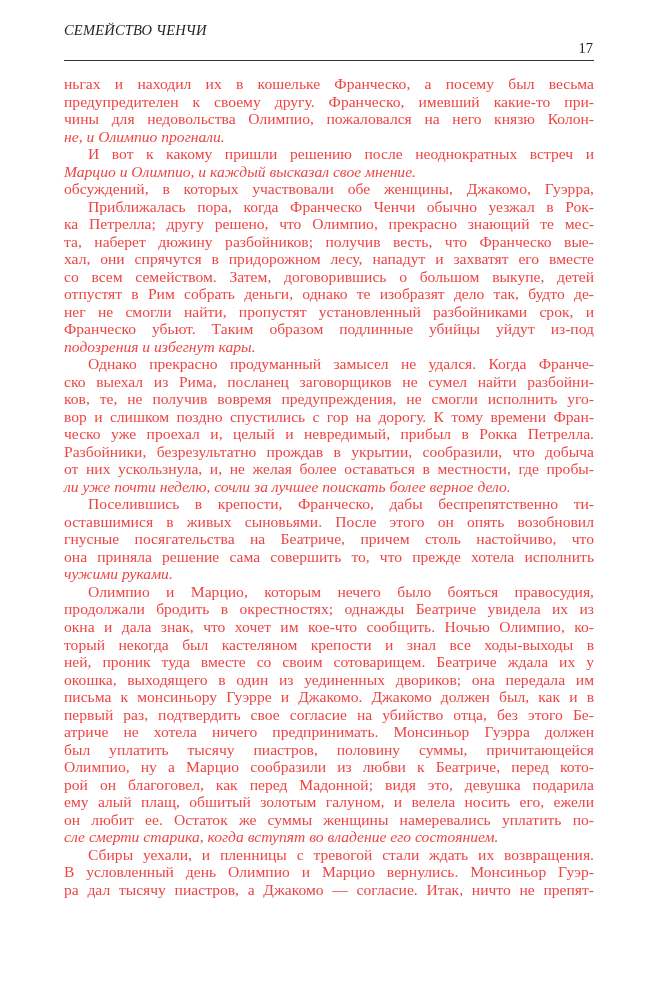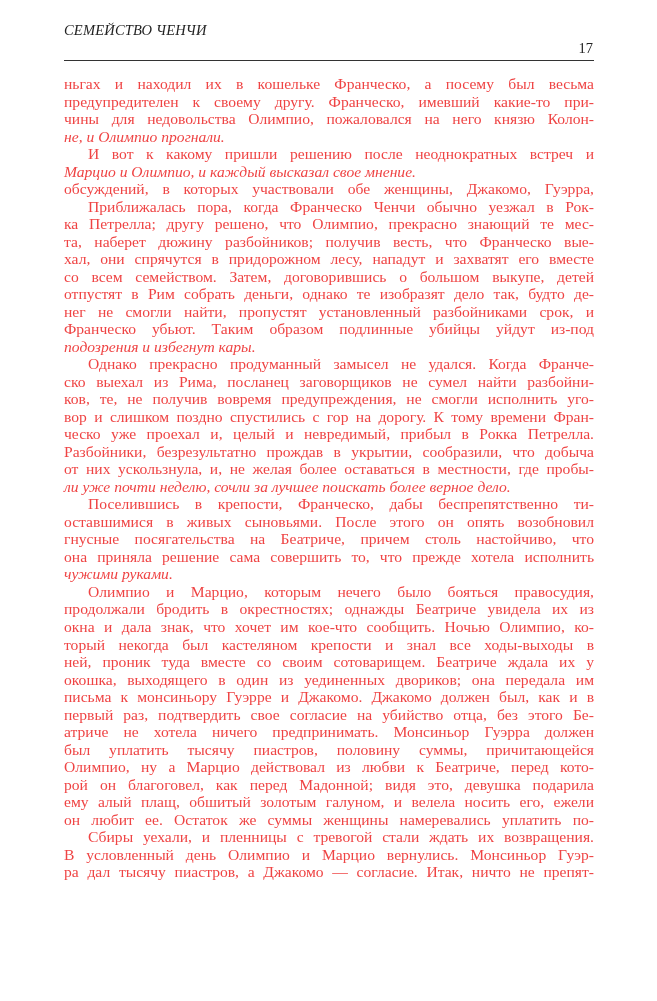--- a/index.html
+++ b/index.html
@@ -72,24 +72,25 @@
         <span class="line indent">Олимпио и Марцио, которым нечего было бояться правосудия,</span>
         <span class="line">продолжали бродить в окрестностях; однажды Беатриче увидела их из</span>
         <span class="line">окна и дала знак, что хочет им кое-что сообщить. Ночью Олимпио, ко-</span>
         <span class="line">торый некогда был кастеляном крепости и знал все ходы-выходы в</span>
         <span class="line">ней, проник туда вместе со своим сотоварищем. Беатриче ждала их у</span>
         <span class="line">окошка, выходящего в один из уединенных двориков; она передала им</span>
         <span class="line">письма к монсиньору Гуэрре и Джакомо. Джакомо должен был, как и в</span>
         <span class="line">первый раз, подтвердить свое согласие на убийство отца, без этого Бе-</span>
         <span class="line">атриче не хотела ничего предпринимать. Монсиньор Гуэрра должен</span>
         <span class="line">был уплатить тысячу пиастров, половину суммы, причитающейся</span>
-        <span class="line">Олимпио, ну а Марцио действовал из любви к Беатриче, перед кото-</span>
+        <span class="line">Олимпио, ну а Марцио сообразили из любви к Беатриче, перед кото-</span>
         <span class="line">рой он благоговел, как перед Мадонной; видя это, девушка подарила</span>
         <span class="line">ему алый плащ, обшитый золотым галуном, и велела носить его, ежели</span>
         <span class="line">он любит ее. Остаток же суммы женщины намеревались уплатить по-</span>
+        <span class="line last">сле смерти старика, когда вступят во владение его состоянием.</span>
       </div>
       <div>
         <span class="line indent">Сбиры уехали, и пленницы с тревогой стали ждать их возвращения.</span>
         <span class="line">В условленный день Олимпио и Марцио вернулись. Монсиньор Гуэр-</span>
         <span class="line">ра дал тысячу пиастров, а Джакомо — согласие. Итак, ничто не препят-</span>
       </div>
     </div>
 </div>
 
 </body></html>

